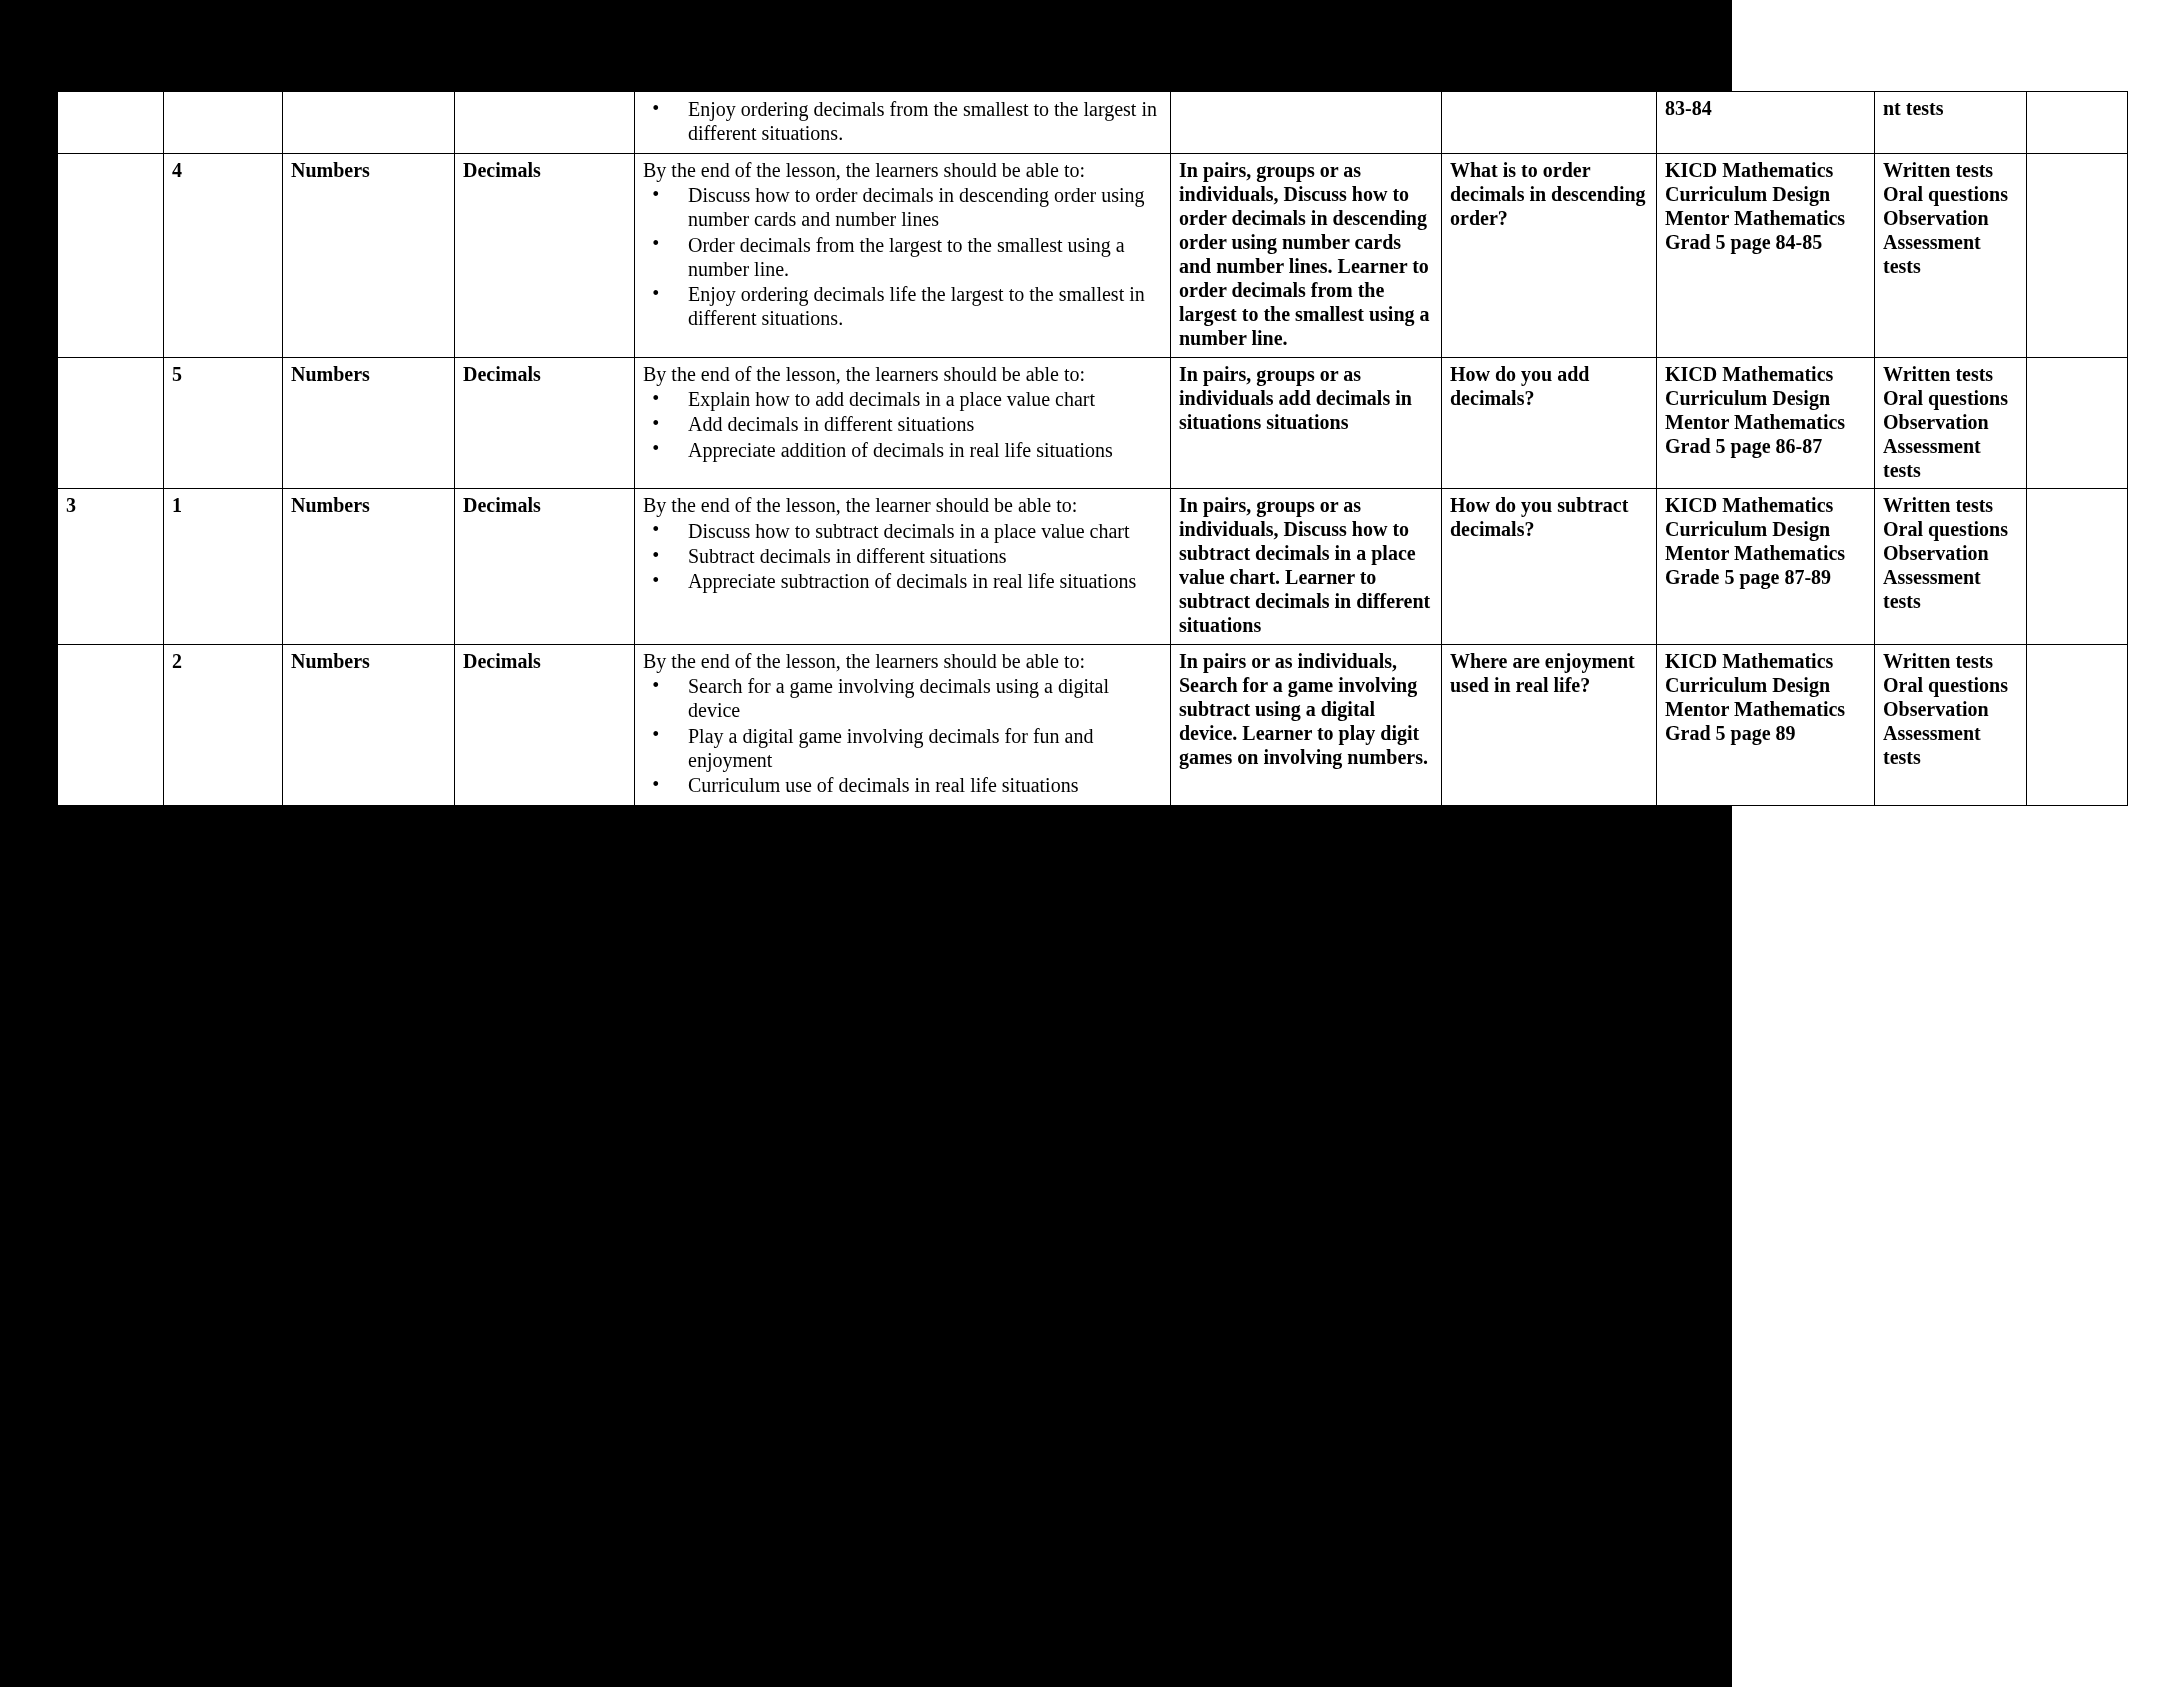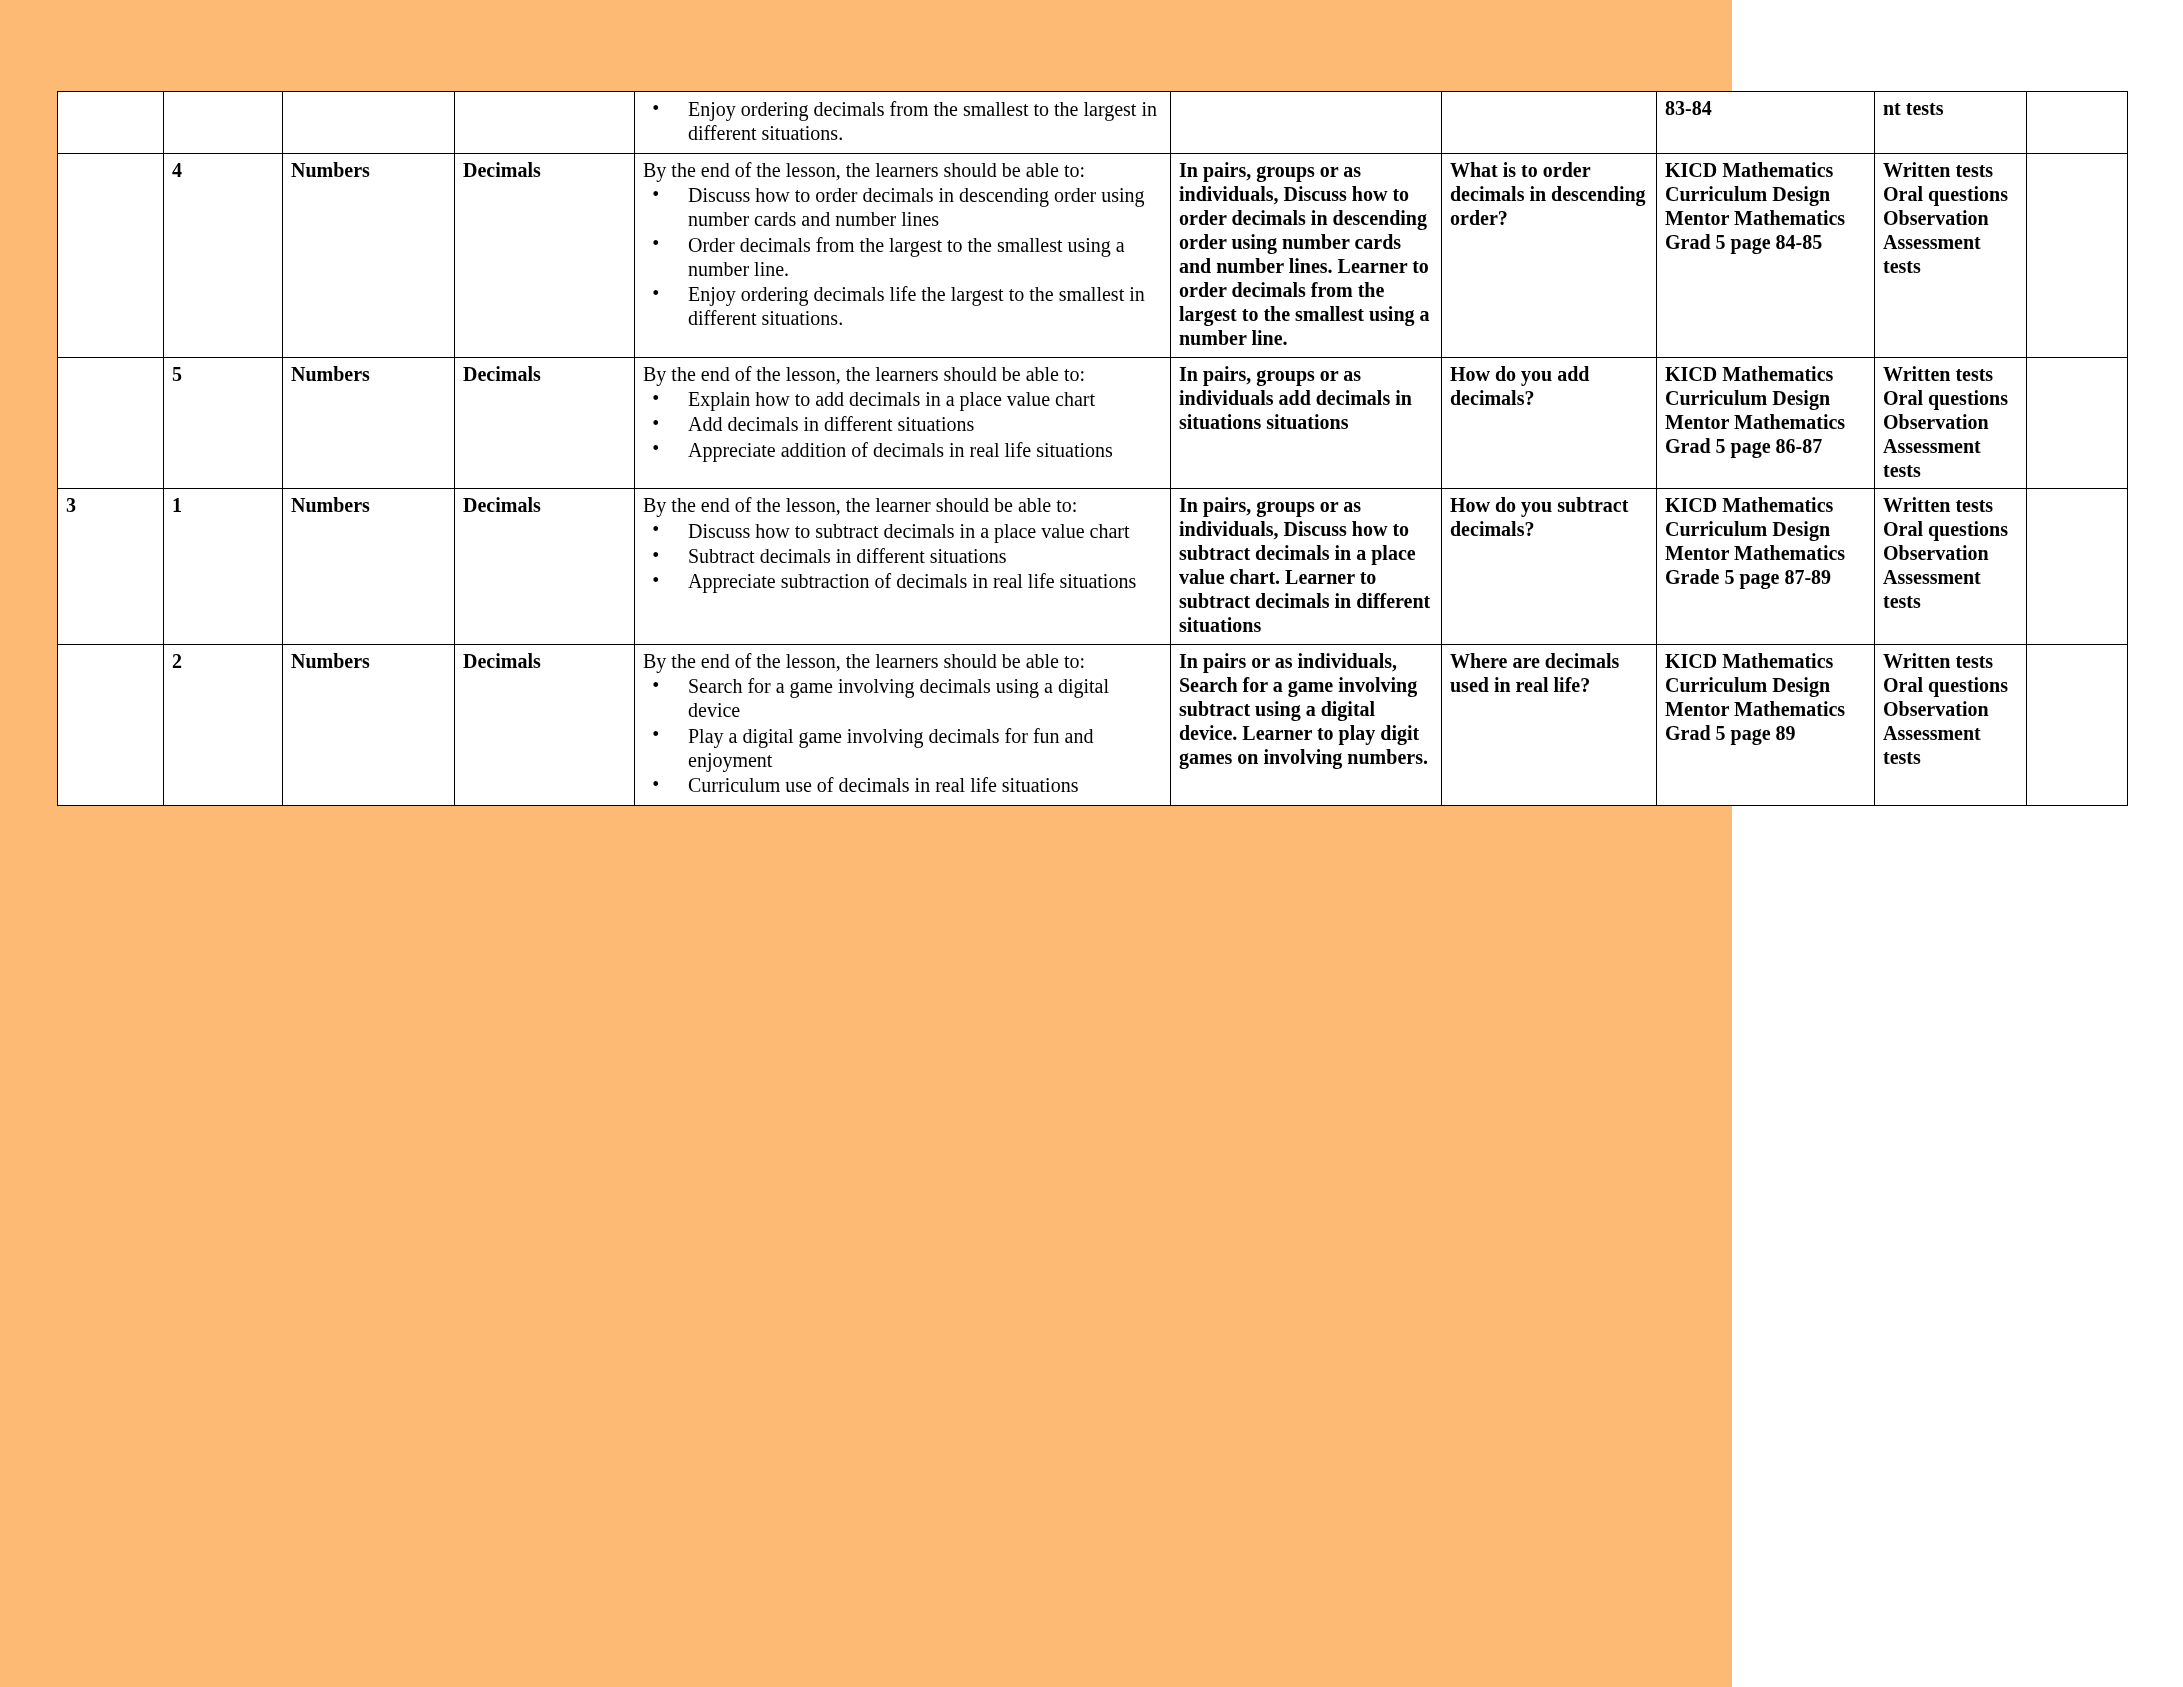--- a/index.html
+++ b/index.html
@@ -11,21 +11,21 @@
     width: 2183px;
     height: 1687px;
     font-family: "Liberation Serif", "DejaVu Serif", serif;
     color: #000000;
     overflow: hidden;
   }
   .page {
     position: relative;
     width: 1732px;
     height: 1687px;
-    background: #fdba74;
+    background: #000000;
     box-sizing: border-box;
   }
   table.schemes {
     position: absolute;
     left: 57px;
     top: 91px;
     width: 2071px;
     border-collapse: collapse;
     table-layout: fixed;
     background: #ffffff;
@@ -196,21 +196,21 @@
         <td class="bold-cell">Decimals</td>
         <td>
           <div class="lead">By the end of the lesson, the learners should be able to:</div>
           <ul class="objectives">
             <li>Search for a game involving decimals using a digital device</li>
             <li>Play a digital game involving decimals for fun and enjoyment</li>
             <li>Curriculum use of  decimals in real life situations</li>
           </ul>
         </td>
         <td class="narrow-text">In pairs or as individuals, Search for a game involving subtract using a digital device. Learner to play digit games on involving numbers.</td>
-        <td class="narrow-text">Where are decimals used in real life?</td>
+        <td class="narrow-text">Where are enjoyment used in real life?</td>
         <td class="narrow-text">KICD Mathematics Curriculum Design Mentor Mathematics Grad 5 page 89</td>
         <td class="narrow-text">Written tests Oral questions Observation Assessment tests</td>
         <td class="blank"></td>
       </tr>
 
     </tbody>
   </table>
 
 </div>
 

